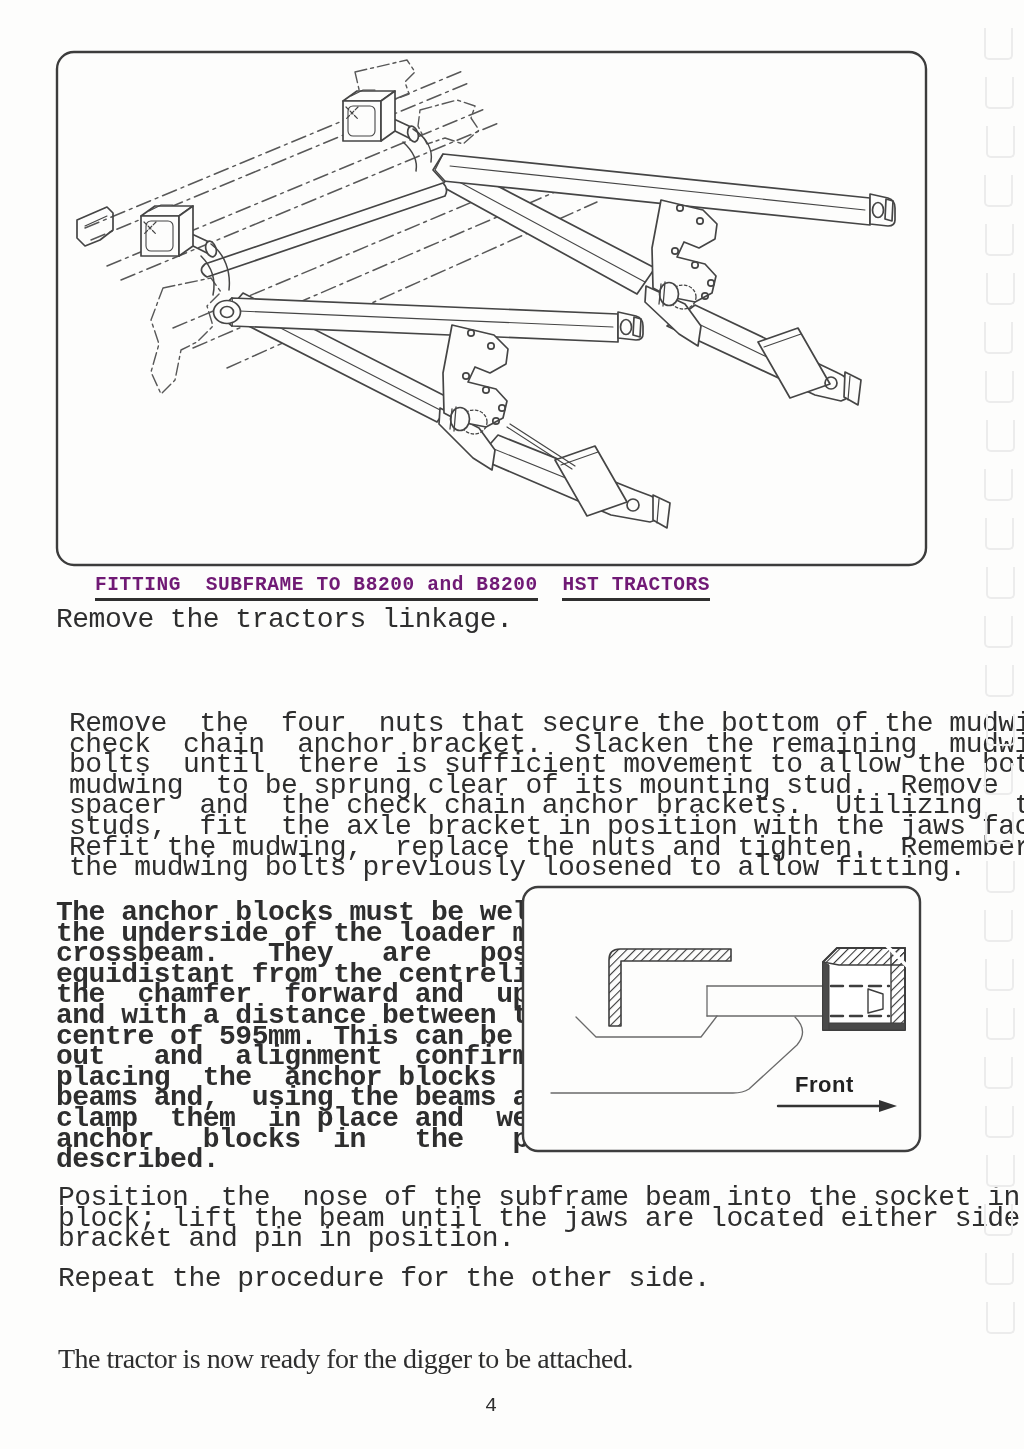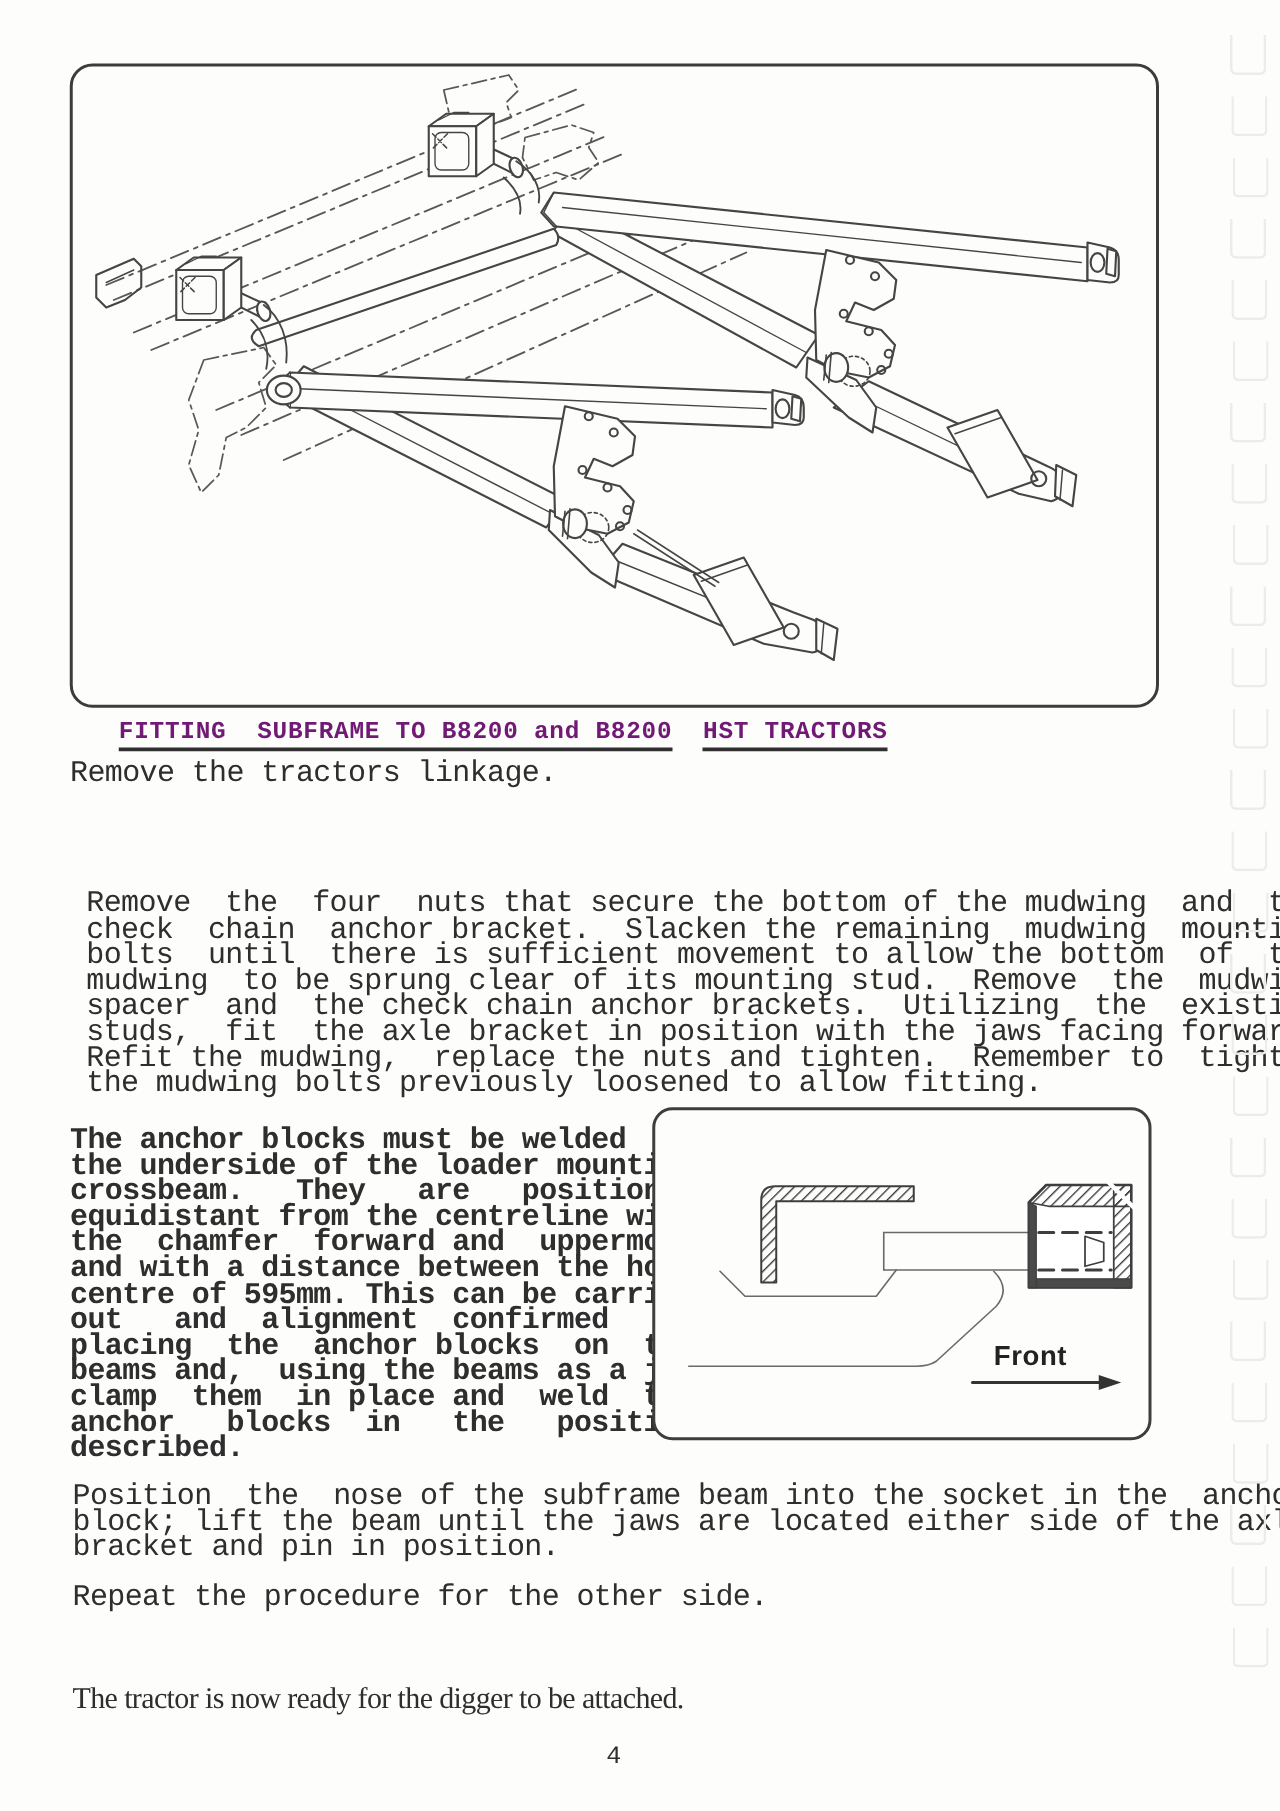--- a/index.html
+++ b/index.html
@@ -1,19 +1,19 @@
 <!DOCTYPE html>
 <html><head>
 <meta charset="utf-8">
 <style>
   html,body{margin:0;padding:0;background:#ffffff;}
   #page{position:relative;width:1024px;height:1449px;background:#fdfdfc;overflow:hidden;
         font-family:"Liberation Mono","DejaVu Sans Mono",monospace;color:#2d2d2d;}
   .abs{position:absolute;}
-  .para{white-space:pre;font-size:24px;line-height:20.6px;letter-spacing:-0.5px;color:#2e2e2e;}
+  .para{white-space:pre;font-size:28px;line-height:20.6px;letter-spacing:-0.5px;color:#2e2e2e;}
   #heading{top:574px;left:55px;font-weight:bold;font-size:19.5px;letter-spacing:0.6px;white-space:pre;color:#701a75;margin-left:40px;}
   #heading .useg{border-bottom:3.5px solid #2f2f2f;padding-bottom:2px;}
   #diagram1{top:50px;left:55px;}
   #inset{top:885px;left:521px;}
   #pageno{top:1394px;left:0;width:982px;text-align:center;font-size:20px;color:#2e2e2e;}
   .bmark{position:absolute;width:25px;height:30px;border:2px solid #ececec;border-top:none;
          border-radius:0 0 5px 5px;}
   svg{display:block;}
 </style>
 </head>

